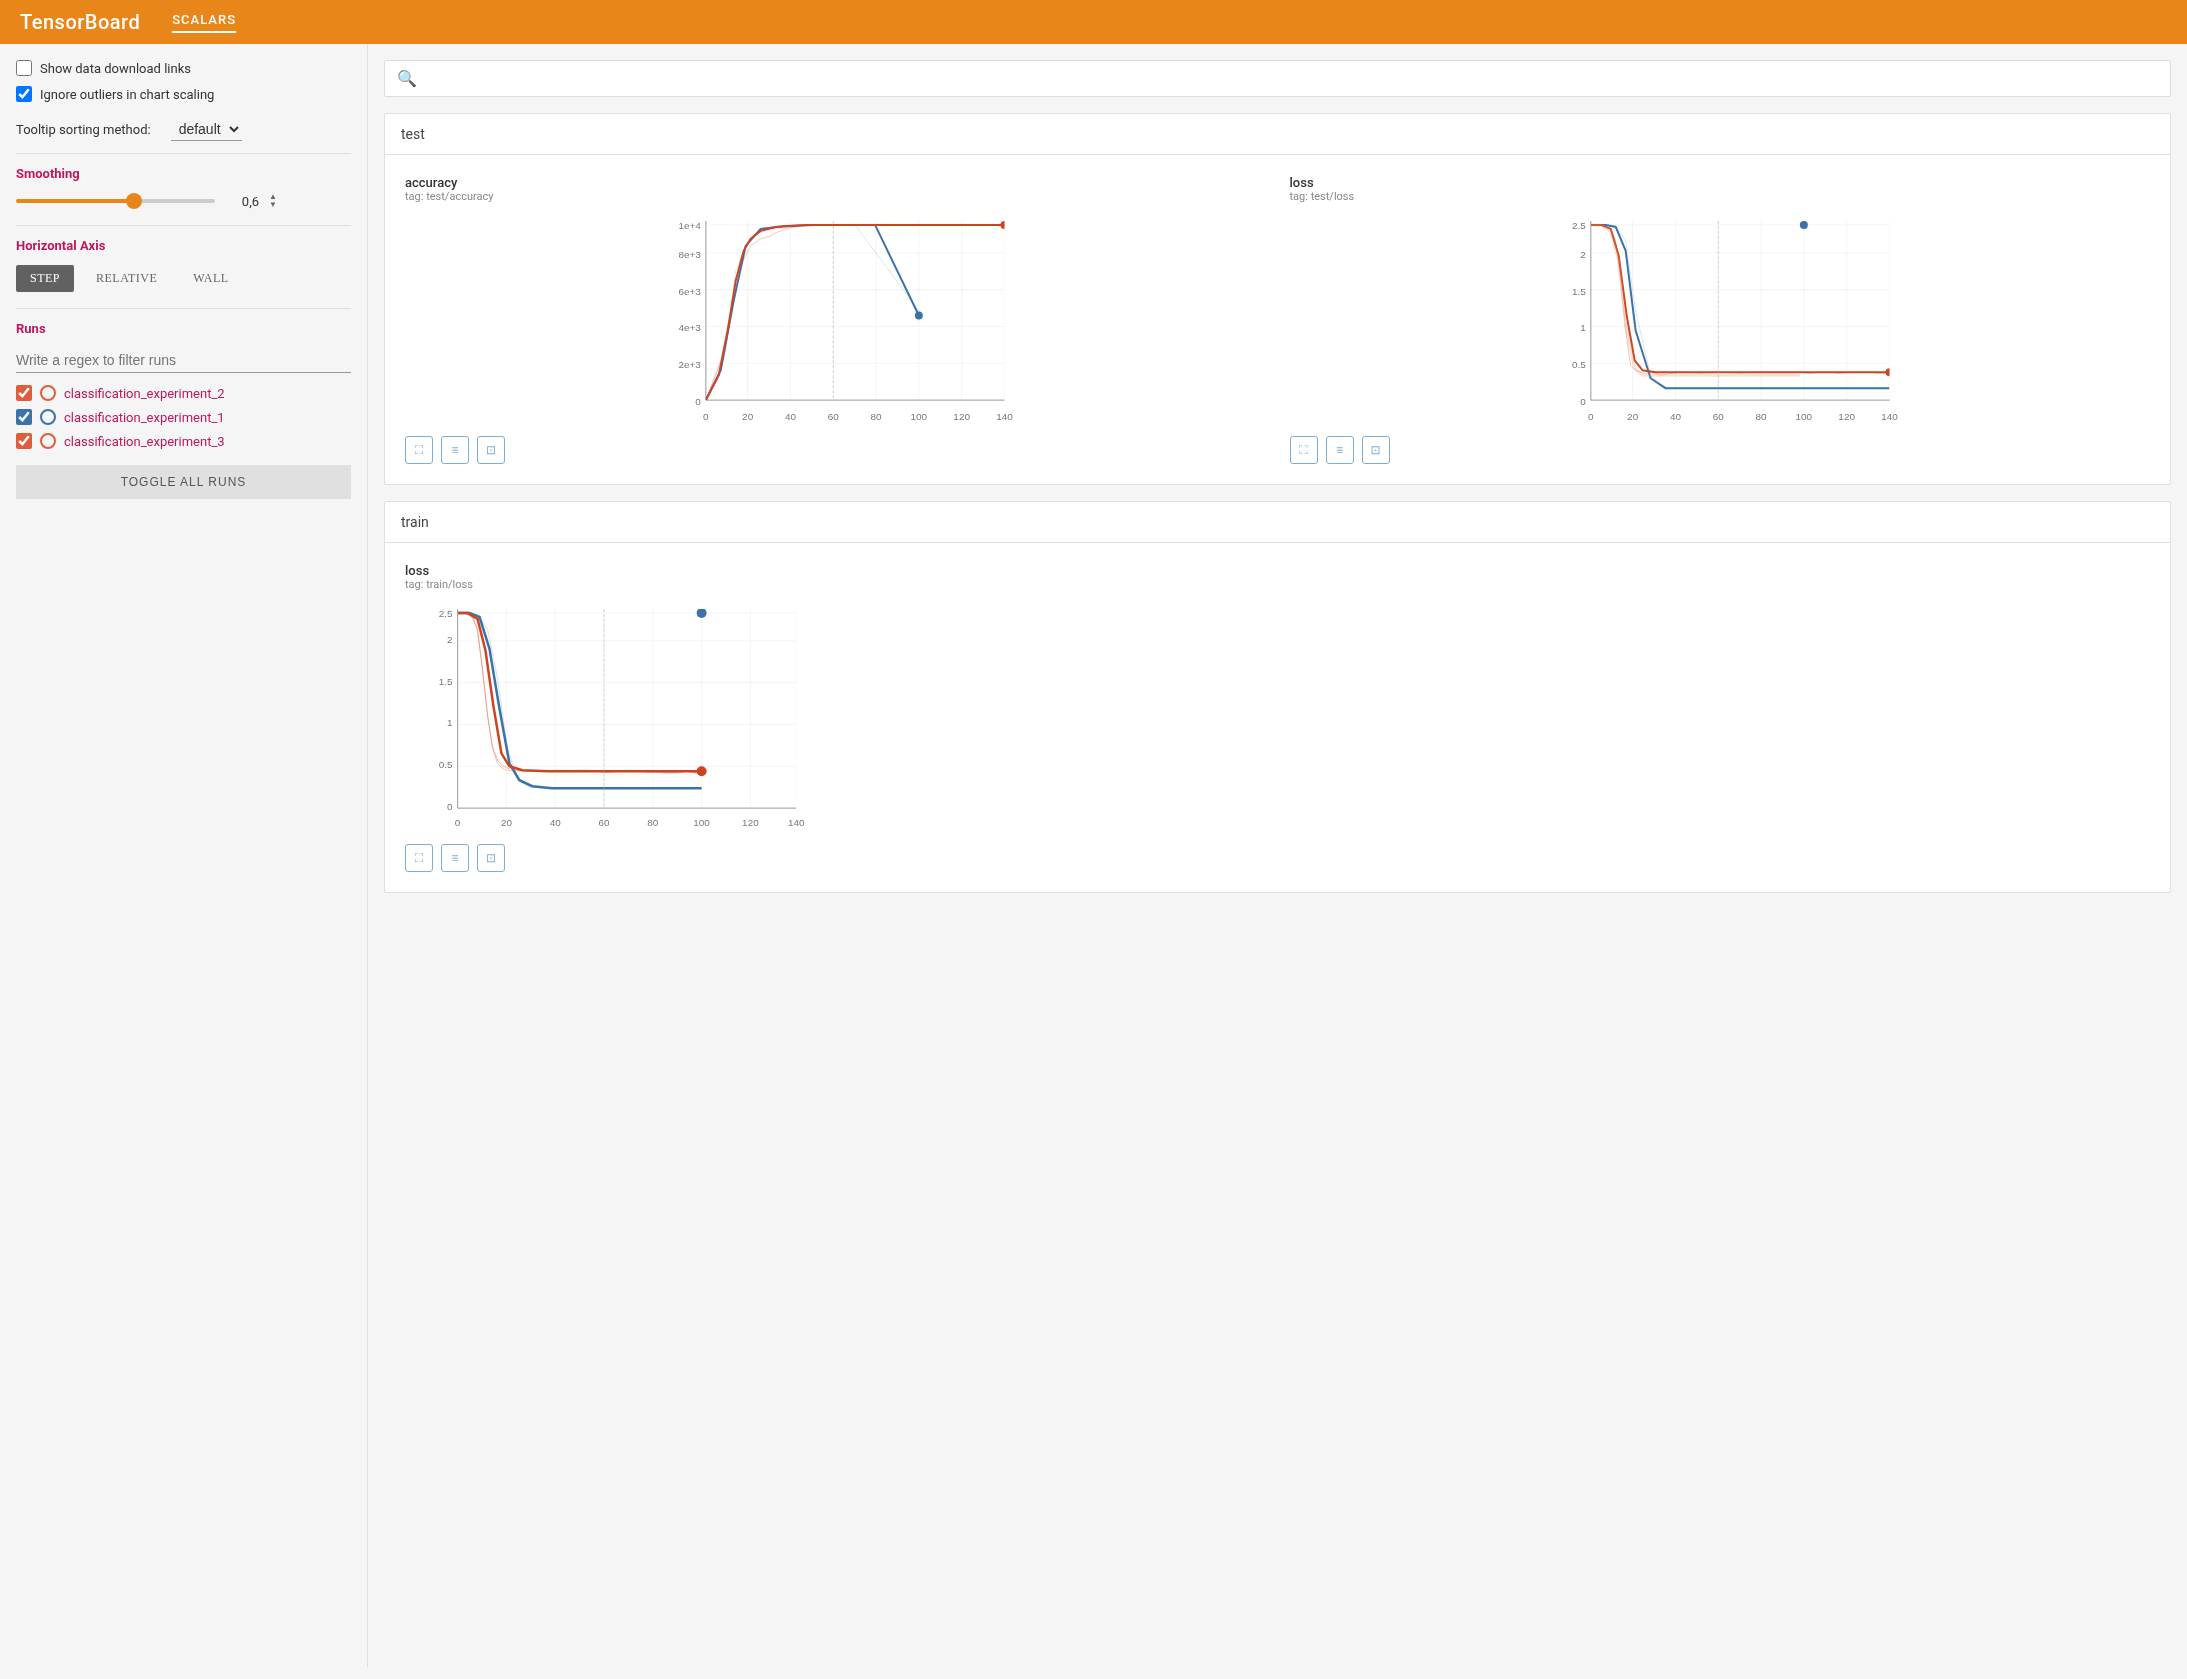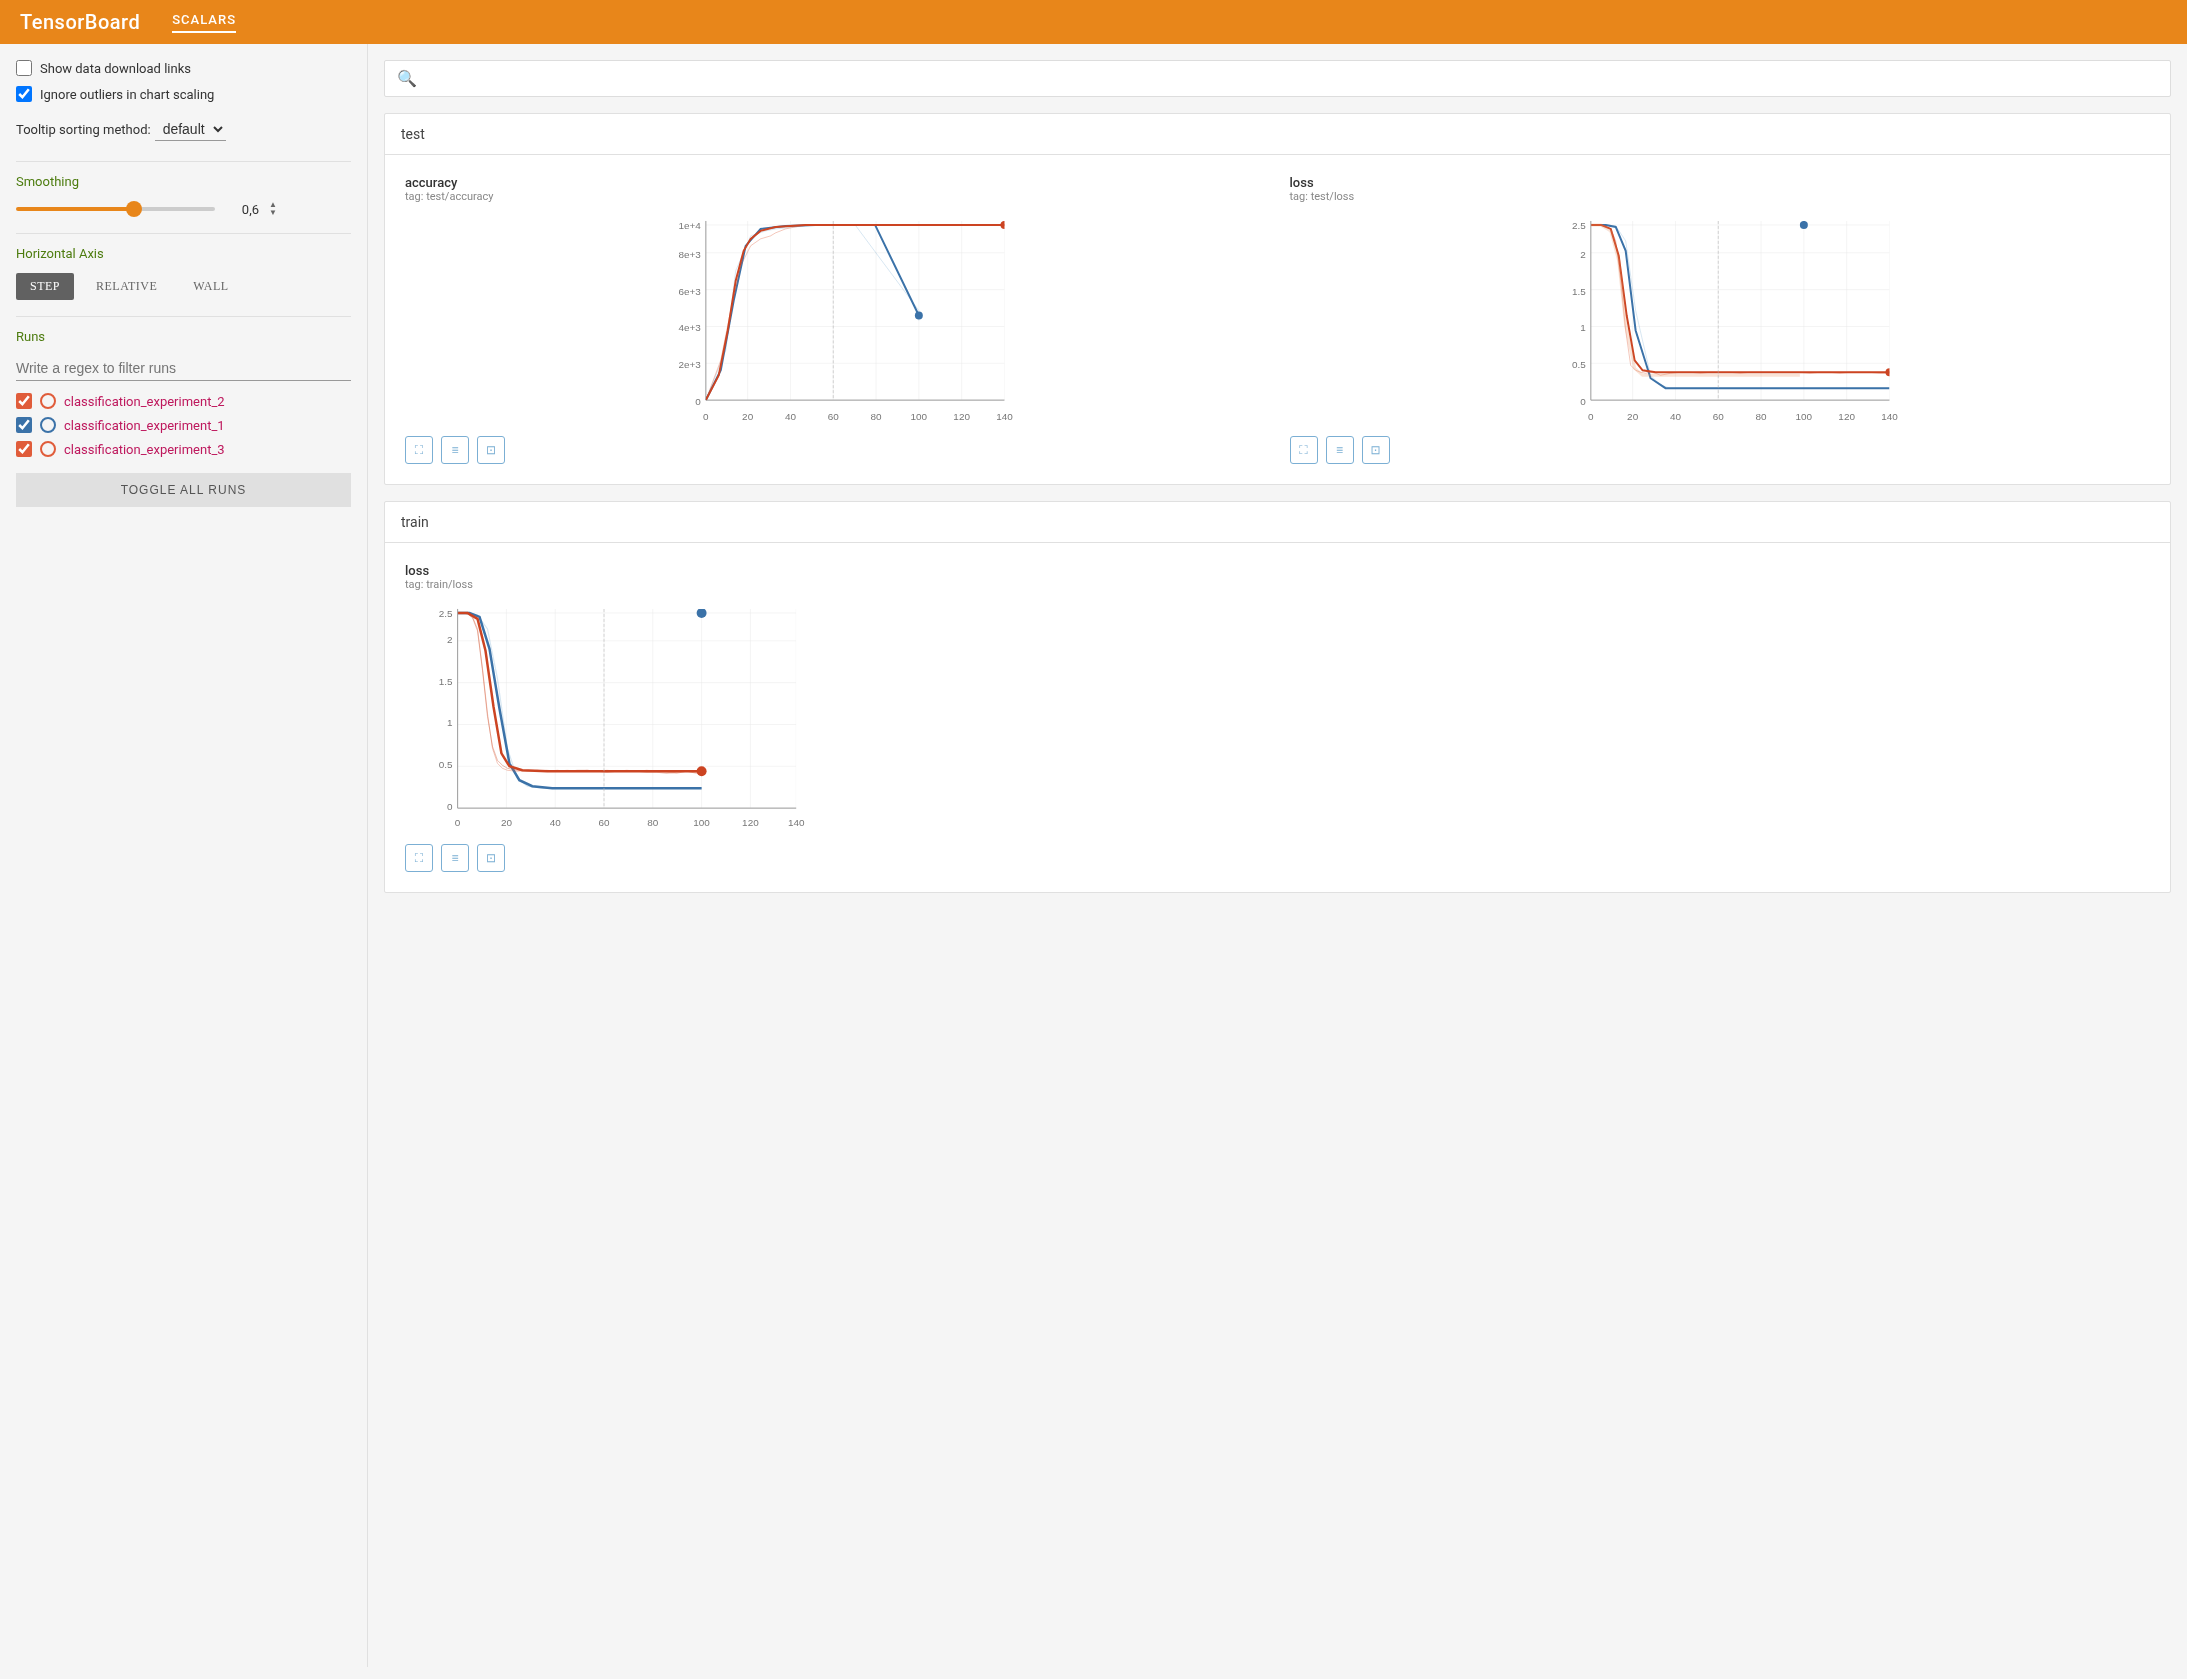--- a/index.html
+++ b/index.html
@@ -70,22 +70,22 @@
       cursor: pointer;
     }
     .checkbox-label {
       font-size: 13px;
       color: #333;
     }
 
     .tooltip-row {
       display: flex;
       align-items: center;
-      gap: 4px;
-      margin-bottom: 20px;
+      gap: 20px;
+      margin-bottom: 12px;
     }
     .tooltip-label {
       font-size: 13px;
       color: #333;
     }
     .tooltip-select {
       border: none;
       border-bottom: 1px solid #999;
       background: transparent;
       font-size: 14px;
@@ -96,22 +96,23 @@
     }
 
     .divider {
       border: none;
       border-top: 1px solid #e0e0e0;
       margin: 12px 0;
     }
 
     .section-title {
       font-size: 13px;
-      color: #4d7c0f;
+      color: #be185d;
       margin-bottom: 12px;
+      font-weight: bold;
     }
 
     
     .smoothing-row {
       display: flex;
       align-items: center;
       gap: 8px;
     }
     .smoothing-slider {
       -webkit-appearance: none;

